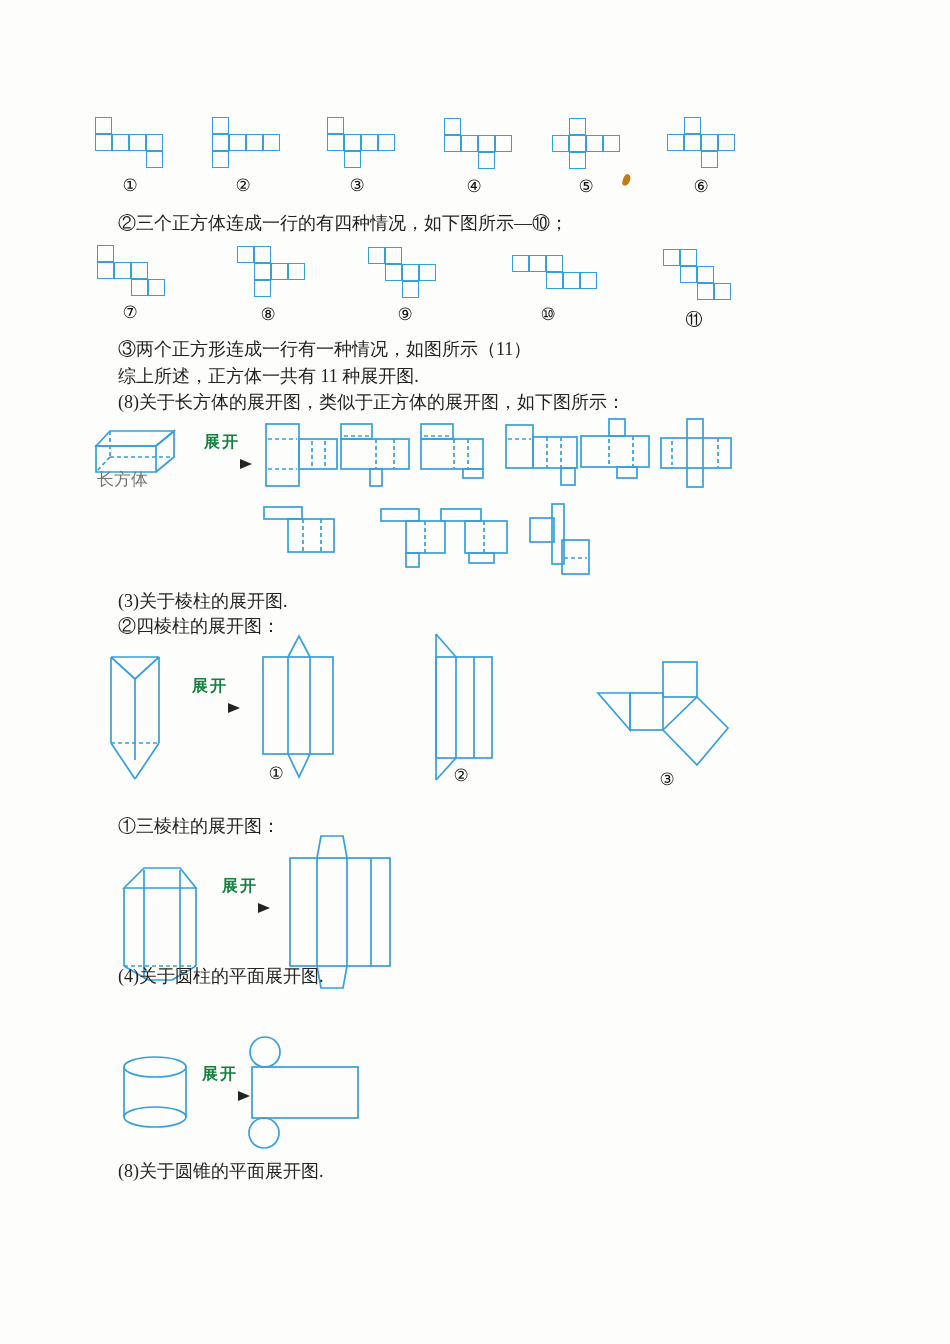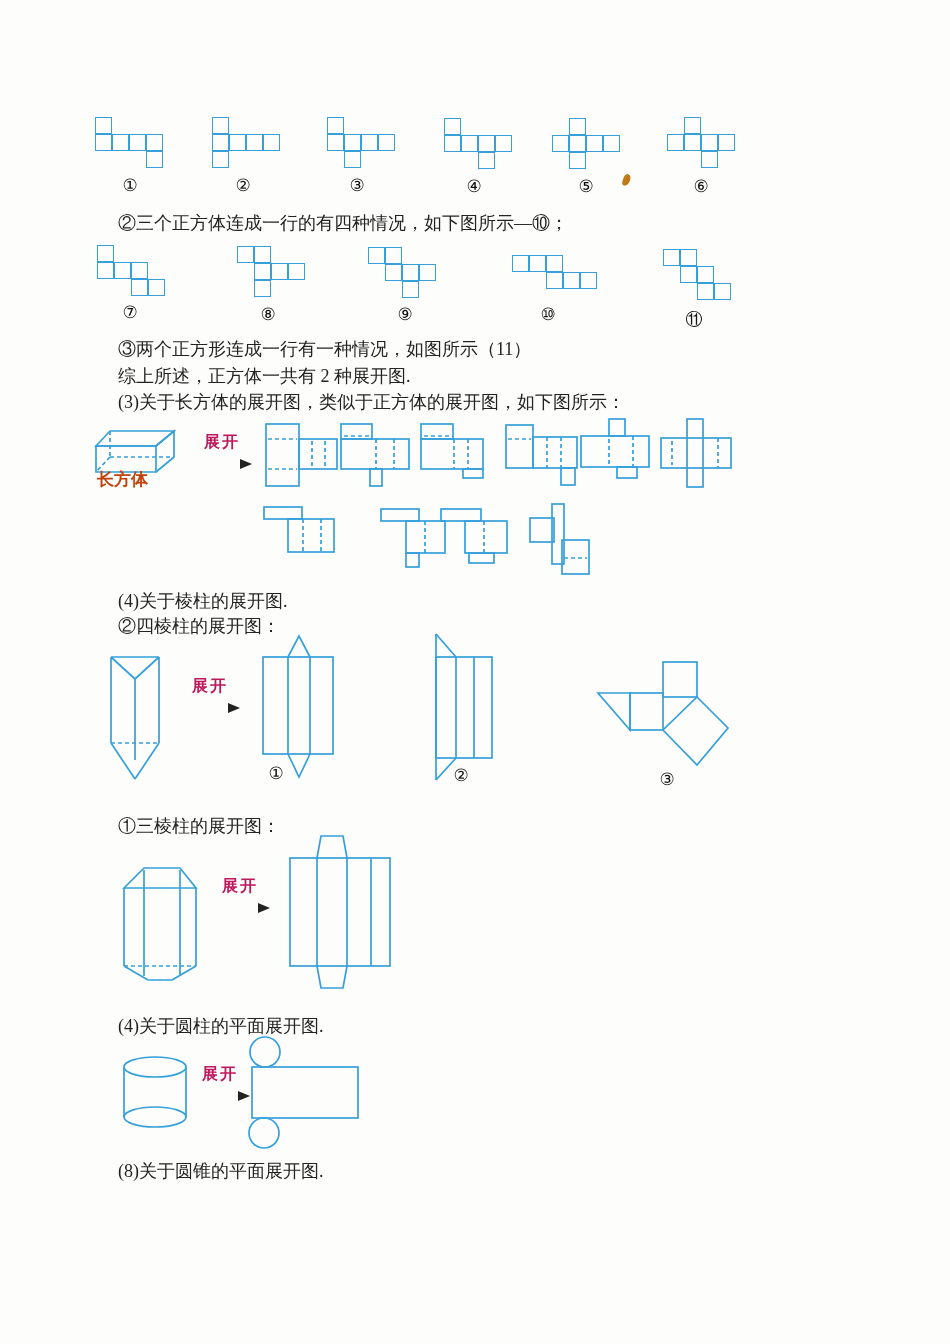--- a/index.html
+++ b/index.html
@@ -13,23 +13,23 @@
   .txt{font-size:18px;line-height:22px;white-space:nowrap;}
   .net{position:absolute;}
   .net .cell{position:absolute;border:1.6px solid var(--blue);box-sizing:border-box;}
   .netlabel{position:absolute;font-size:17px;width:24px;text-align:center;color:#111;}
   .draw{color:var(--blue);position:absolute;}
   .draw path,.draw rect,.draw circle,.draw ellipse,.draw line,.draw polygon{
     fill:none;stroke:currentColor;stroke-width:1.7;
   }
   .dash{stroke-dasharray:4 3;}
   .unfold{position:absolute;width:64px;text-align:center;}
-  .unfold .lbl{font-weight:bold;font-size:16px;color:#be185d;letter-spacing:2px;}
+  .unfold .lbl{font-weight:bold;font-size:16px;color:#15803d;letter-spacing:2px;}
   .unfold svg{display:block;margin-top:3px;}
-  .caption{position:absolute;font-weight:bold;font-size:17px;color:#c2410c;}
+  .caption{position:absolute;font-weight:normal;font-size:17px;color:#737373;}
   .stain{position:absolute;width:7px;height:12px;border-radius:50% 50% 60% 40%;
          transform:rotate(18deg);}
 </style>
 </head>
 <body style="background: rgb(253, 253, 251);">
 
 <div class="net" style="left:95px;top:117px">
     <div class="cell" style="left: 0px; top: 0px; width: 17px; height: 17px;"></div>
     <div class="cell" style="left: 0px; top: 17px; width: 17px; height: 17px;"></div>
     <div class="cell" style="left: 17px; top: 17px; width: 17px; height: 17px;"></div>
@@ -130,22 +130,22 @@
     <div class="cell" style="left: 51px; top: 34px; width: 17px; height: 17px;"></div>
   </div>
 
 <div class="netlabel" style="left:118px;top:302px">⑦</div>
 <div class="netlabel" style="left:256px;top:304px">⑧</div>
 <div class="netlabel" style="left:393px;top:304px">⑨</div>
 <div class="netlabel" style="left:536px;top:304px">⑩</div>
 <div class="netlabel" style="left:682px;top:308px">⑪</div>
 
 <div class="abs txt" style="left:118px;top:338px">③两个正方形连成一行有一种情况，如图所示（11）</div>
-<div class="abs txt" style="left:118px;top:365px">综上所述，正方体一共有 2 种展开图.</div>
-<div class="abs txt" style="left:118px;top:391px">(3)关于长方体的展开图，类似于正方体的展开图，如下图所示：</div>
+<div class="abs txt" style="left:118px;top:365px">综上所述，正方体一共有 11 种展开图.</div>
+<div class="abs txt" style="left:118px;top:391px">(8)关于长方体的展开图，类似于正方体的展开图，如下图所示：</div>
 
 <svg class="draw" style="left:93px;top:424px" width="88" height="64">
   <path d="M3 22 H63 V48 H3 Z"></path>
   <path d="M3 22 L17 7 L81 7 L63 22 Z"></path>
   <path d="M63 22 L81 7 L81 33 L63 48"></path>
   <path class="dash" d="M17 7 V33 M17 33 H81 M17 33 L3 48"></path>
 </svg>
 <div class="caption" style="left:97px;top:468px">长方体</div>
 
 <div class="unfold" style="left:190px;top:432px">
@@ -208,21 +208,21 @@
   <rect x="31" y="47" width="25" height="10"></rect>
   <path class="dash" d="M46 15 V47"></path>
 </svg>
 <svg class="draw" style="left:527px;top:501px" width="66" height="78">
   <rect x="3" y="17" width="24" height="24"></rect>
     <rect x="25" y="3" width="12" height="60"></rect>
   <rect x="35" y="39" width="27" height="34"></rect>
   <path class="dash" d="M37 57 H60"></path>
 </svg>
 
-<div class="abs txt" style="left:118px;top:590px">(4)关于棱柱的展开图.</div>
+<div class="abs txt" style="left:118px;top:590px">(3)关于棱柱的展开图.</div>
 <div class="abs txt" style="left:118px;top:615px">②四棱柱的展开图：</div>
 
 <svg class="draw" style="left:108px;top:648px" width="54" height="134">
   <path d="M3 9 H51 M3 9 V95 M51 9 V95 M3 9 L27 31 M51 9 L27 31 M27 31 V112"></path>
   <path class="dash" d="M3 95 H51"></path>
   <path d="M3 95 L27 131 M51 95 L27 131"></path>
 </svg>
 
 <div class="unfold" style="left:178px;top:676px">
   <span class="lbl">展开</span>
@@ -272,21 +272,21 @@
   </svg>
 </div>
 
 <svg class="draw" style="left:286px;top:831px" width="108" height="162">
   <rect x="4" y="27" width="100" height="108"></rect>
   <path d="M31 27 V135 M61 27 V135 M85 27 V135"></path>
   <path d="M31 27 L35 5 L57 5 L61 27"></path>
   <path d="M31 135 L35 157 L57 157 L61 135"></path>
 </svg>
 
-<div class="abs txt" style="left:118px;top:1015px">(4)关于圆柱的平面展开图.</div>
+<div class="abs txt" style="left:118px;top:965px">(4)关于圆柱的平面展开图.</div>
 
 <svg class="draw" style="left:120px;top:1053px" width="70" height="78">
   <ellipse cx="35" cy="14" rx="31" ry="10"></ellipse>
   <path d="M4 14 V64 M66 14 V64"></path>
   <ellipse cx="35" cy="64" rx="31" ry="10"></ellipse>
 </svg>
 
 <div class="unfold" style="left:188px;top:1064px">
   <span class="lbl">展开</span>
   <svg width="62" height="14">

